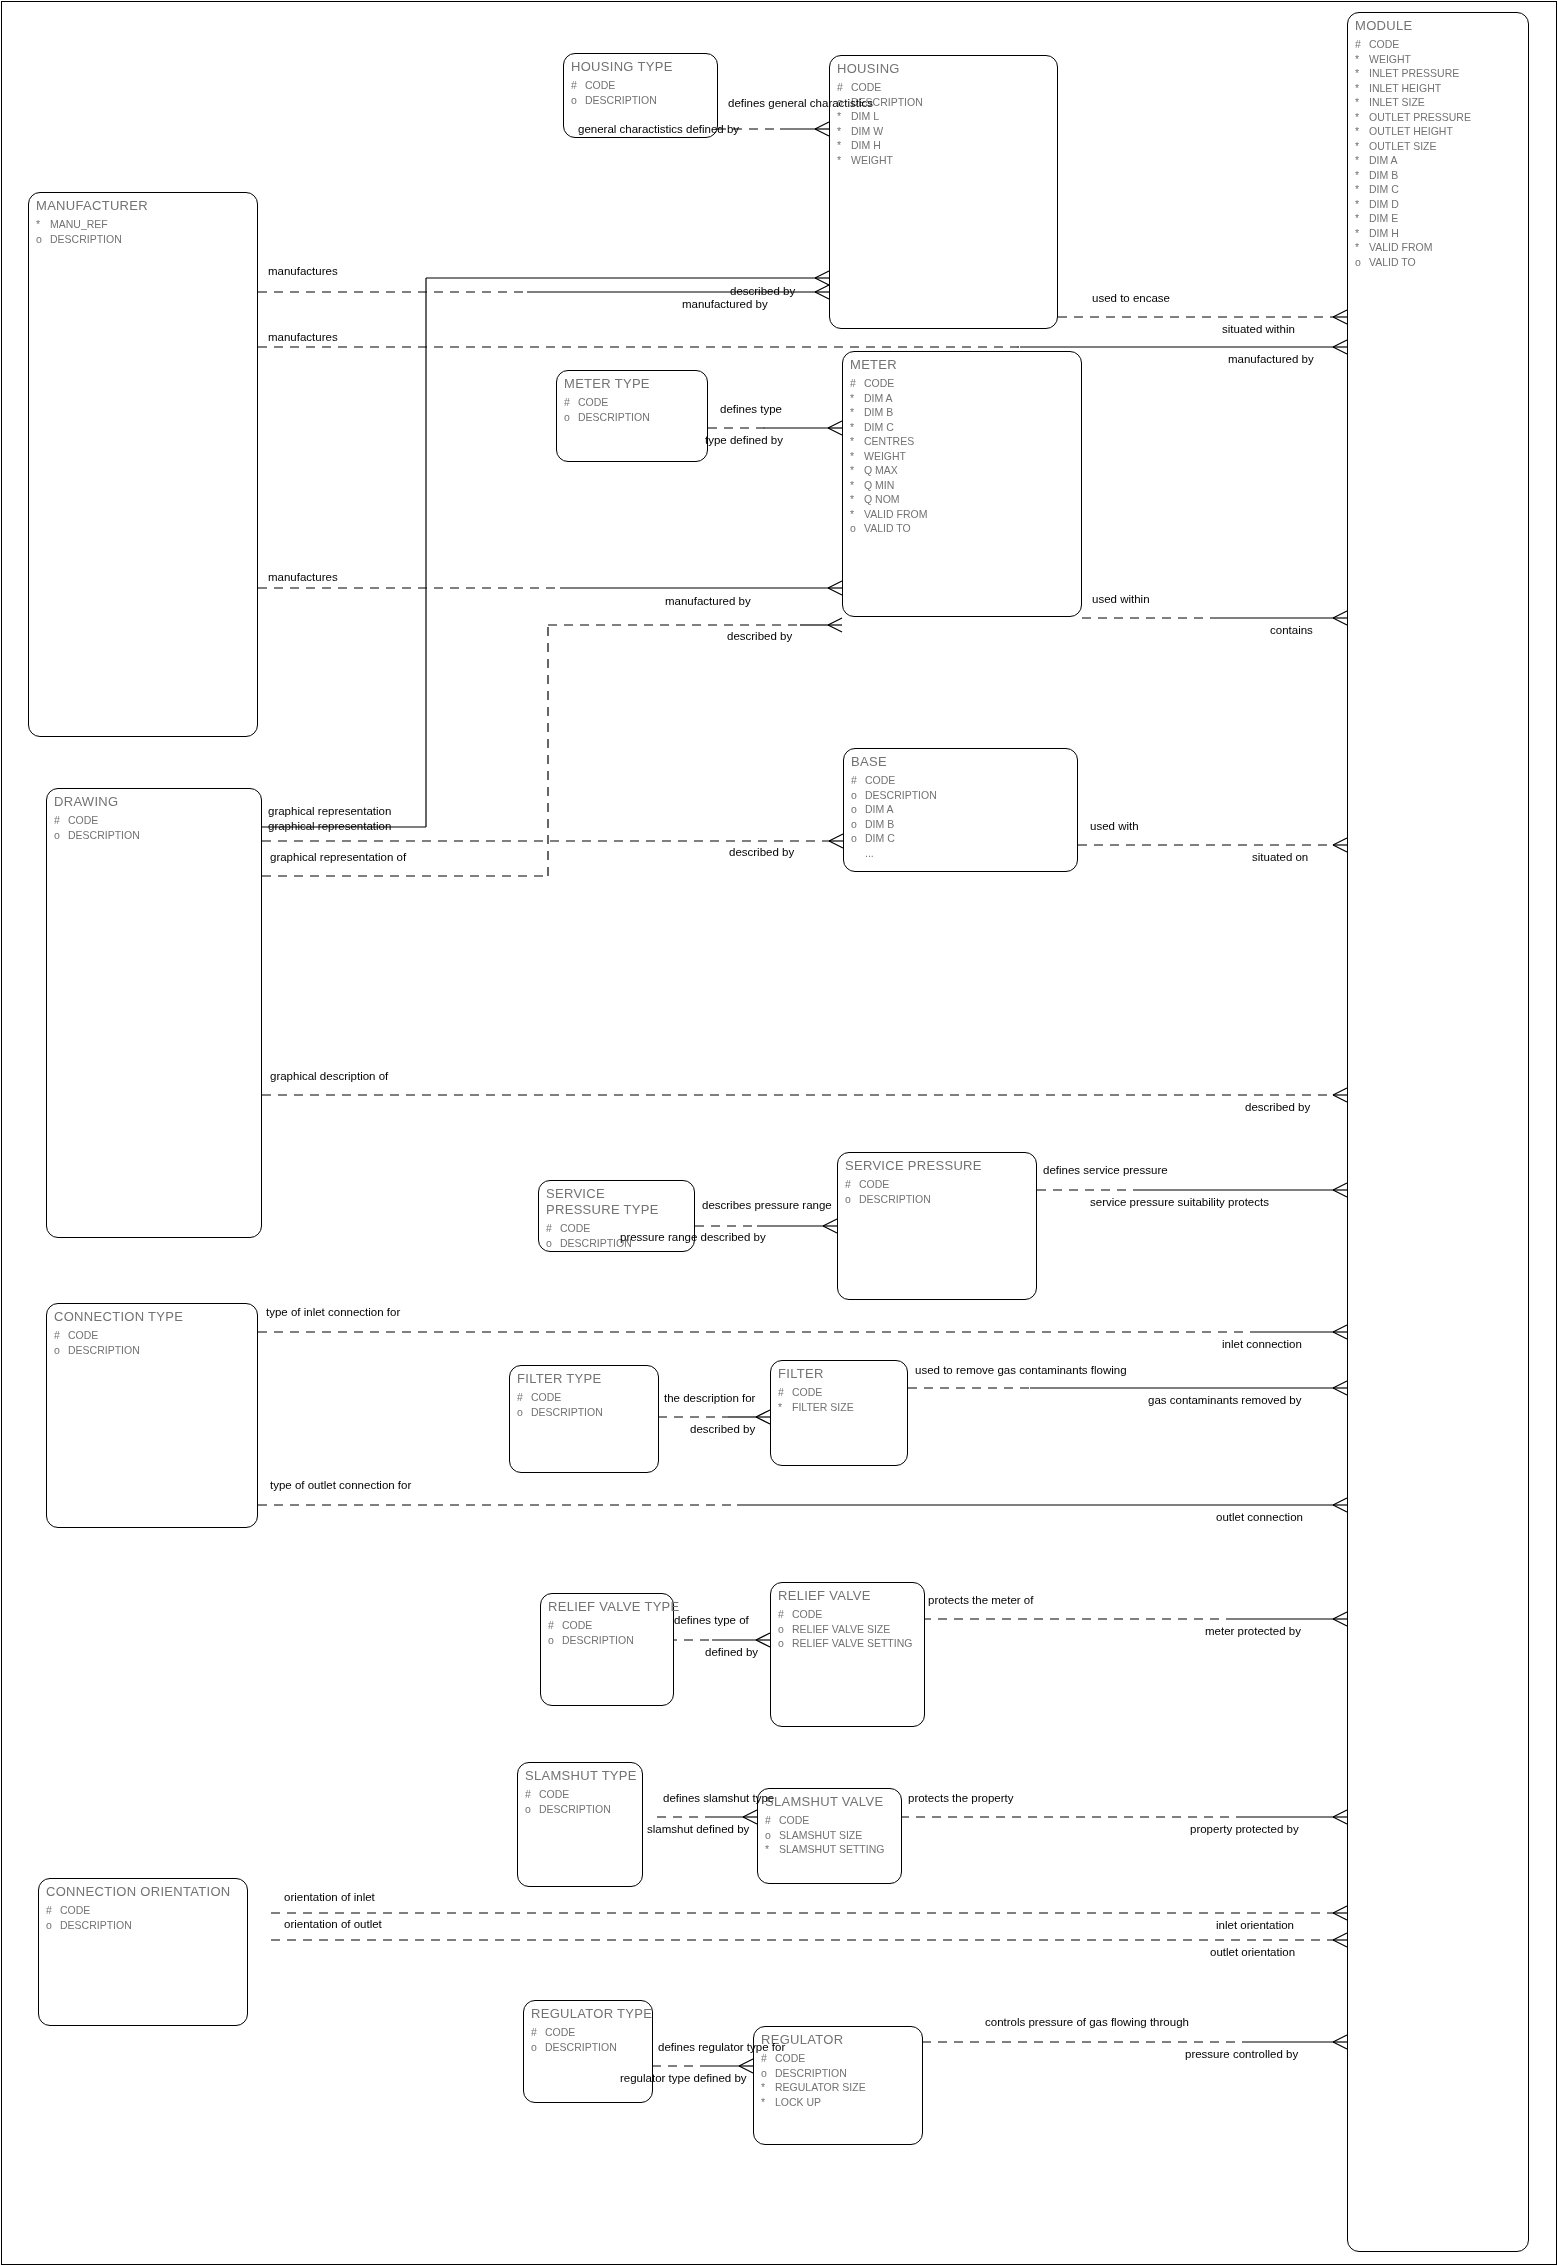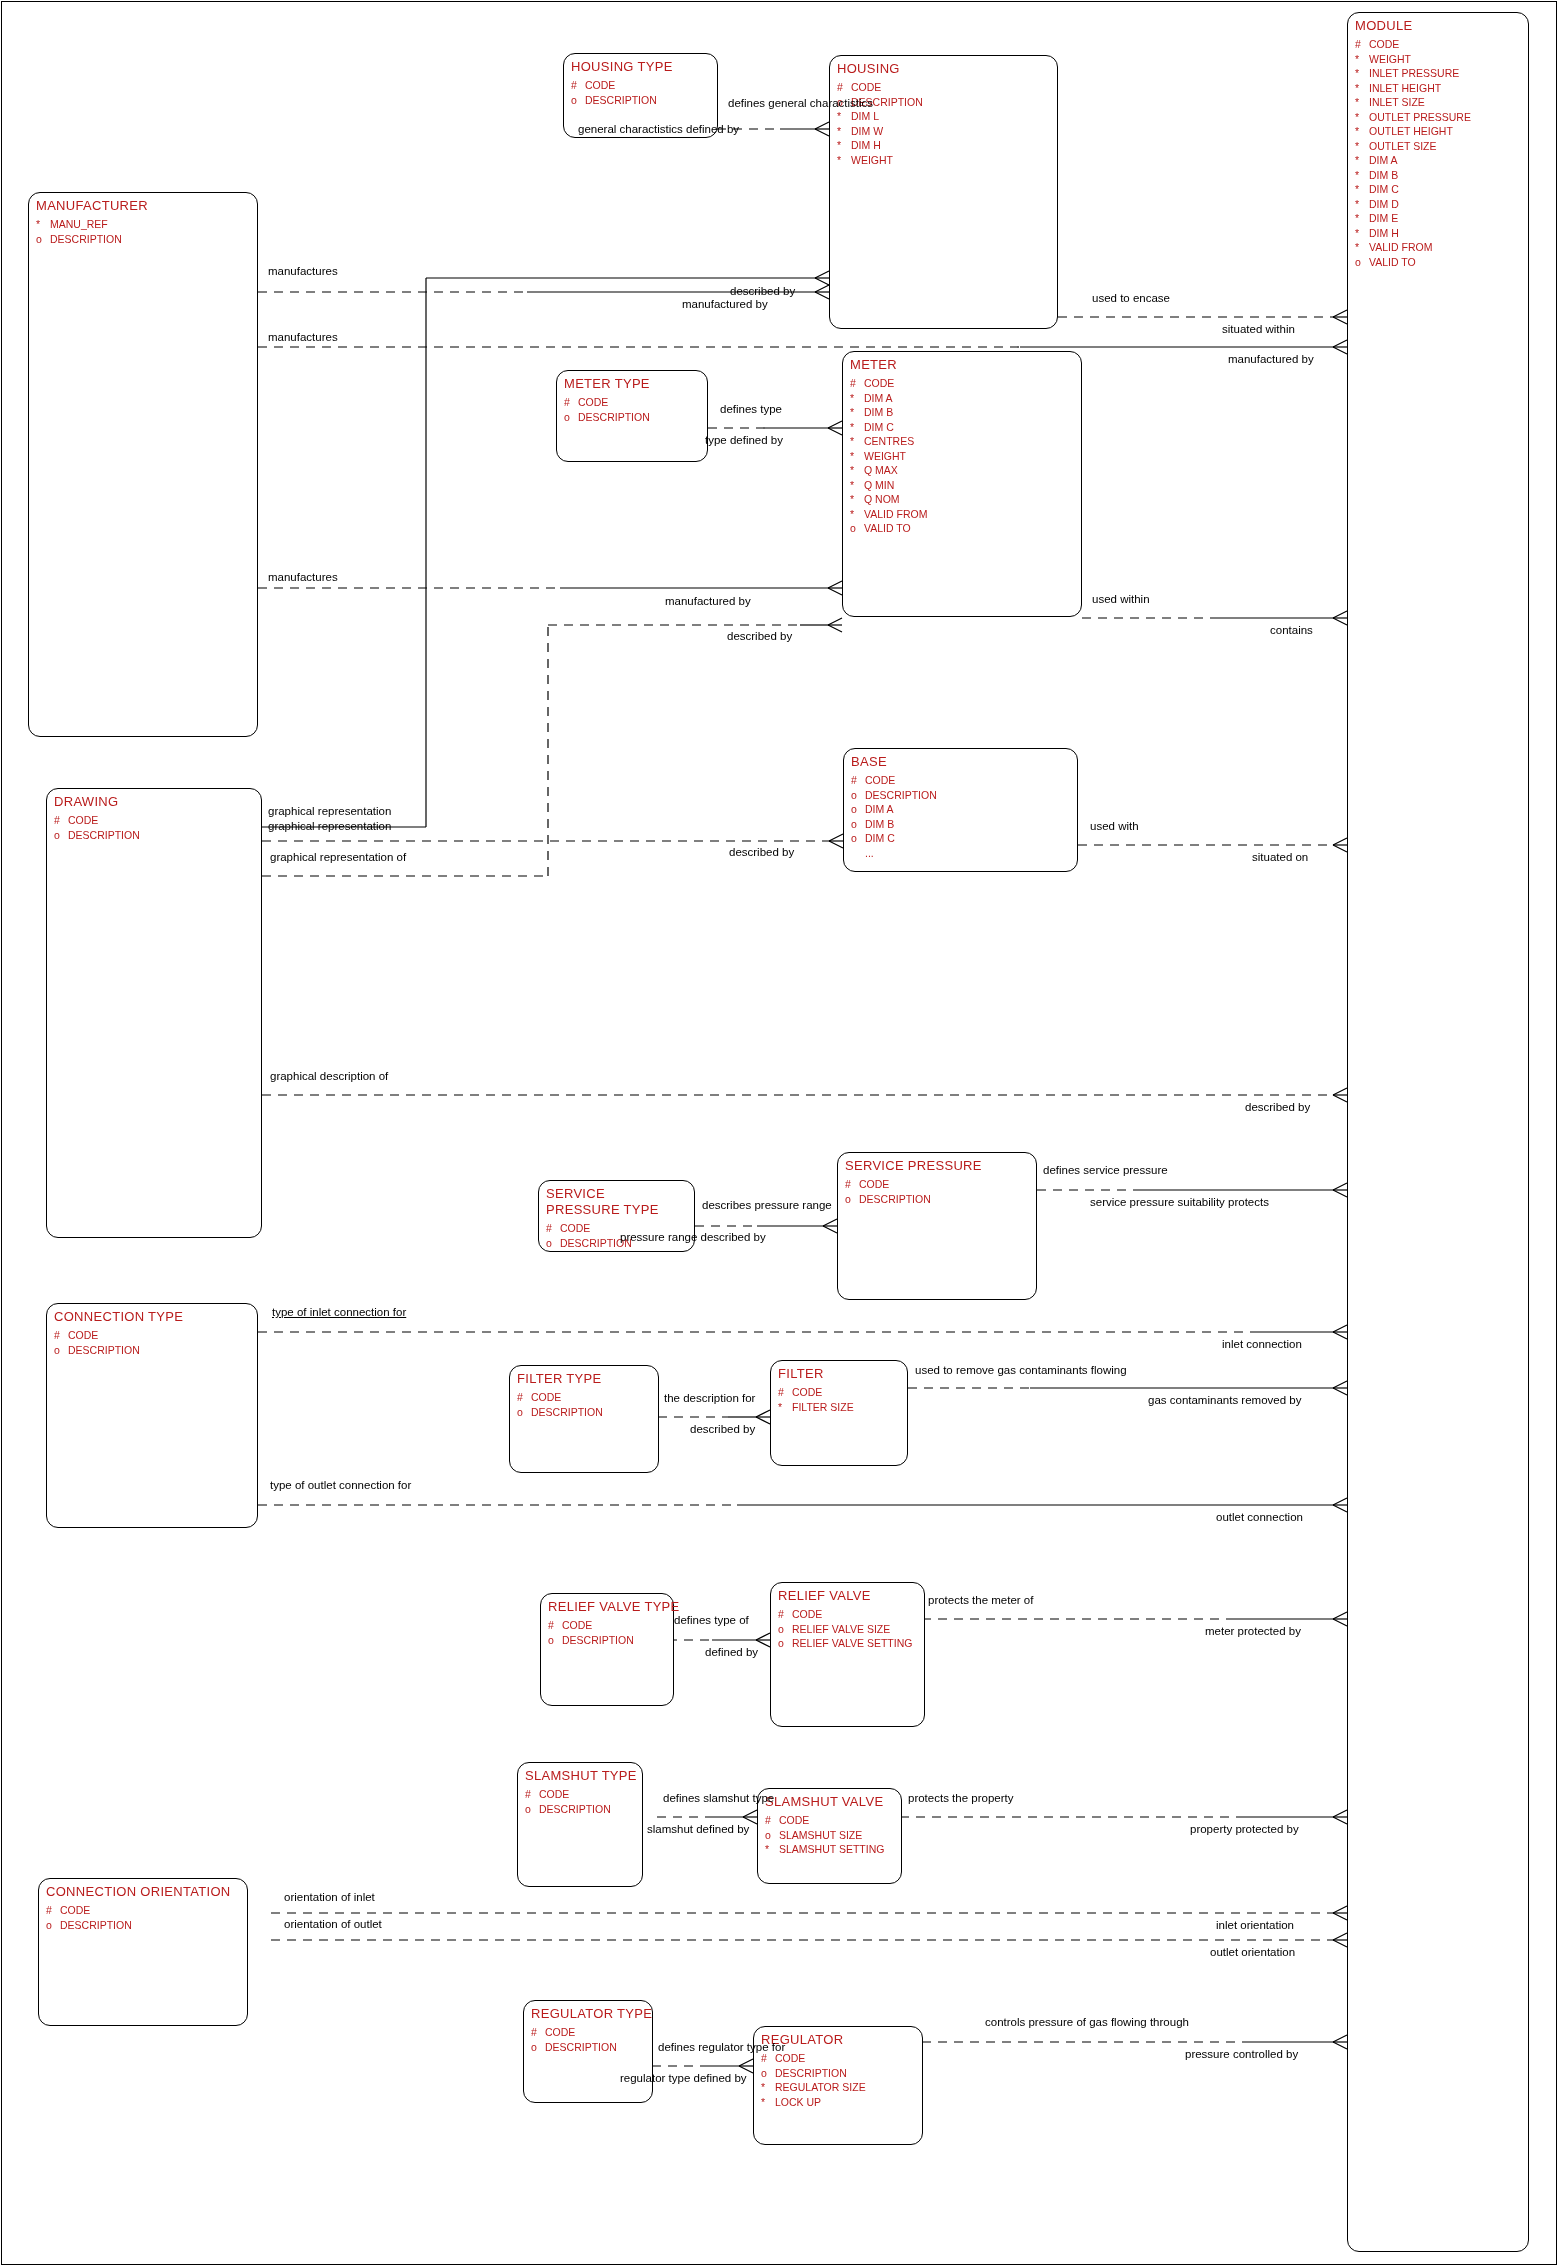--- a/index.html
+++ b/index.html
@@ -7,21 +7,21 @@
     position:relative;width:1558px;height:2266px;background:#ffffff;
     font-family:"Liberation Sans","DejaVu Sans",sans-serif;overflow:hidden;
   }
   .page-border{
     position:absolute;left:1px;top:1px;right:1px;bottom:1px;
     border:1px solid #000;pointer-events:none;z-index:0;
   }
   #wires{position:absolute;left:0;top:0;z-index:1;}
   .entity{
     position:absolute;background:#fff;border:1.5px solid #000;border-radius:12px;
-    box-sizing:border-box;padding:5px 7px;z-index:2;color:#b91c1c;
+    box-sizing:border-box;padding:5px 7px;z-index:2;color:#737373;
   }
   .entity-title{font-size:13px;line-height:16px;letter-spacing:.3px;white-space:nowrap;}
   .entity-attrs{margin-top:3px;}
   .attr-row{display:flex;font-size:10.5px;line-height:14.5px;white-space:nowrap;}
   .attr-marker{width:14px;flex:0 0 14px;}
   .rel-label{
     position:absolute;z-index:3;font-size:11.5px;line-height:14px;
     white-space:nowrap;color:#000;
   }
 </style>
@@ -584,21 +584,21 @@
       <div class="rel-label" style="left: 1090px; top: 819px;">used with</div>
       <div class="rel-label" style="left: 729px; top: 845px;">described by</div>
       <div class="rel-label" style="left: 270px; top: 850px;">graphical representation of</div>
       <div class="rel-label" style="left: 1252px; top: 850px;">situated on</div>
       <div class="rel-label" style="left: 270px; top: 1069px;">graphical description of</div>
       <div class="rel-label" style="left: 1245px; top: 1100px;">described by</div>
       <div class="rel-label" style="left: 1043px; top: 1163px;">defines service pressure</div>
       <div class="rel-label" style="left: 1090px; top: 1195px;">service pressure suitability protects</div>
       <div class="rel-label" style="left: 702px; top: 1198px;">describes pressure range</div>
       <div class="rel-label" style="left: 620px; top: 1230px;">pressure range described by</div>
-      <div class="rel-label" style="left: 272px; top: 1305px; text-decoration: underline;">type of inlet connection for</div>
+      <div class="rel-label" style="left: 266px; top: 1305px;">type of inlet connection for</div>
       <div class="rel-label" style="left: 1222px; top: 1337px;">inlet connection</div>
       <div class="rel-label" style="left: 915px; top: 1363px;">used to remove gas contaminants flowing</div>
       <div class="rel-label" style="left: 664px; top: 1391px;">the description for</div>
       <div class="rel-label" style="left: 1148px; top: 1393px;">gas contaminants removed by</div>
       <div class="rel-label" style="left: 690px; top: 1422px;">described by</div>
       <div class="rel-label" style="left: 270px; top: 1478px;">type of outlet connection for</div>
       <div class="rel-label" style="left: 1216px; top: 1510px;">outlet connection</div>
       <div class="rel-label" style="left: 928px; top: 1593px;">protects the meter of</div>
       <div class="rel-label" style="left: 674px; top: 1613px;">defines type of</div>
       <div class="rel-label" style="left: 1205px; top: 1624px;">meter protected by</div>

